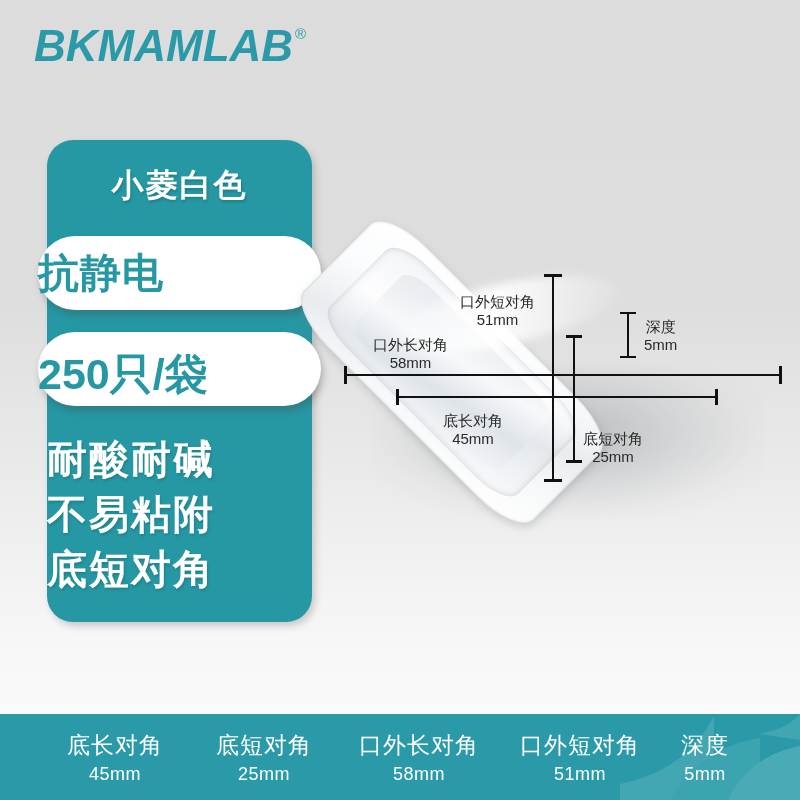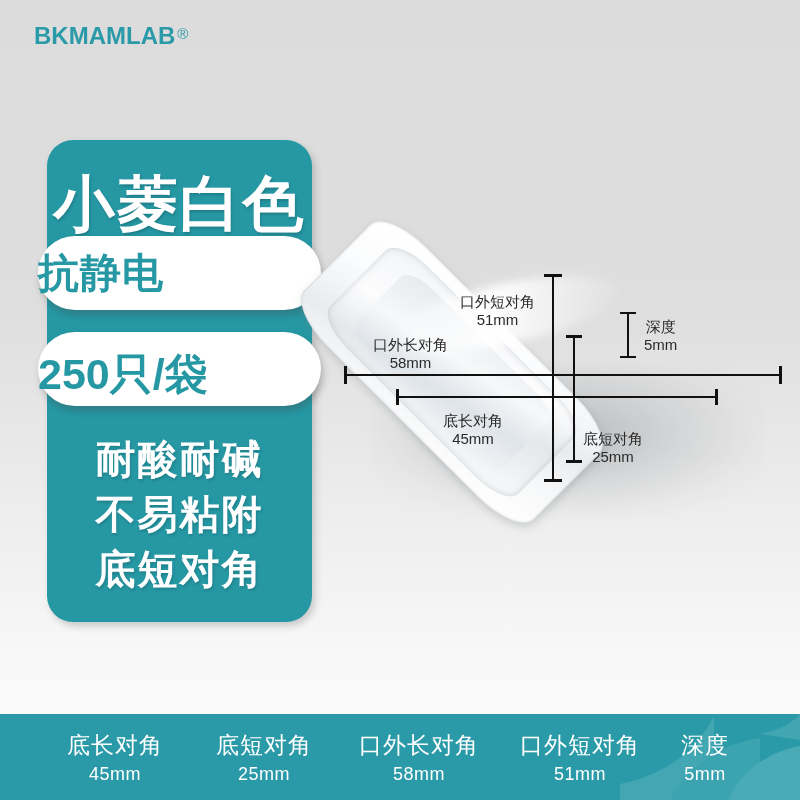--- a/index.html
+++ b/index.html
@@ -13,55 +13,56 @@
     background:linear-gradient(180deg,#dcdcdc 0%,#dedede 38%,#ececec 62%,#f8f8f8 82%,#fdfdfd 100%);
   }
 
   
   #logo{
     position:absolute;left:34px;top:24px;
     display:flex;align-items:flex-start;
     letter-spacing:-0.5px;
   }
   #logo .wordmark{
-    font-size:24px;font-weight:700;color:#2b9aa8;
+    font-size:44px;font-weight:700;color:#2b9aa8;
     line-height:1;font-family:"Liberation Sans",sans-serif;
     letter-spacing:0px;
+    font-style:italic;
   }
   #logo .reg{
     font-size:15px;color:#2b9aa8;line-height:1;margin-top:2px;margin-left:2px;
   }
 
   
   #panel{
     position:absolute;left:47px;top:140px;width:265px;height:482px;
     background:#2598a4;border-radius:26px;
     box-shadow:3px 4px 7px rgba(90,90,90,0.28);
   }
   #panel .title{
     position:absolute;left:0;right:0;top:24px;
     text-align:center;color:#ffffff;
-    font-size:61px;font-weight:700;letter-spacing:2px;
+    font-size:32px;font-weight:700;letter-spacing:2px;
     text-shadow:1px 2px 3px rgba(0,0,0,0.18);
   }
   .pill{
     position:absolute;left:-9px;width:283px;height:74px;
     background:#ffffff;border-radius:40px;
     box-shadow:2px 5px 7px rgba(70,70,70,0.33);
     display:flex;align-items:center;
   }
   .pill span{
     color:#2598a4;font-size:41px;font-weight:700;letter-spacing:1px;
   }
   #pill-antistatic{top:96px;}
   #pill-count{top:192px;}
   #pill-count span{font-size:43px;letter-spacing:0px;margin-top:12px;}
 
   #panel .feature-list{
-    position:absolute;left:0;right:0;top:292px;text-align:center;font-family:Liberation Serif, serif;
+    position:absolute;left:0;right:0;top:292px;font-family:Liberation Serif, serif;
   }
   #panel .feature-list .feat{
     color:#ffffff;font-size:40px;font-weight:700;letter-spacing:2px;
     line-height:55px;text-shadow:1px 2px 3px rgba(0,0,0,0.16);
   }
 
   
   #product{
     position:absolute;left:330px;top:250px;width:470px;height:300px;
   }

